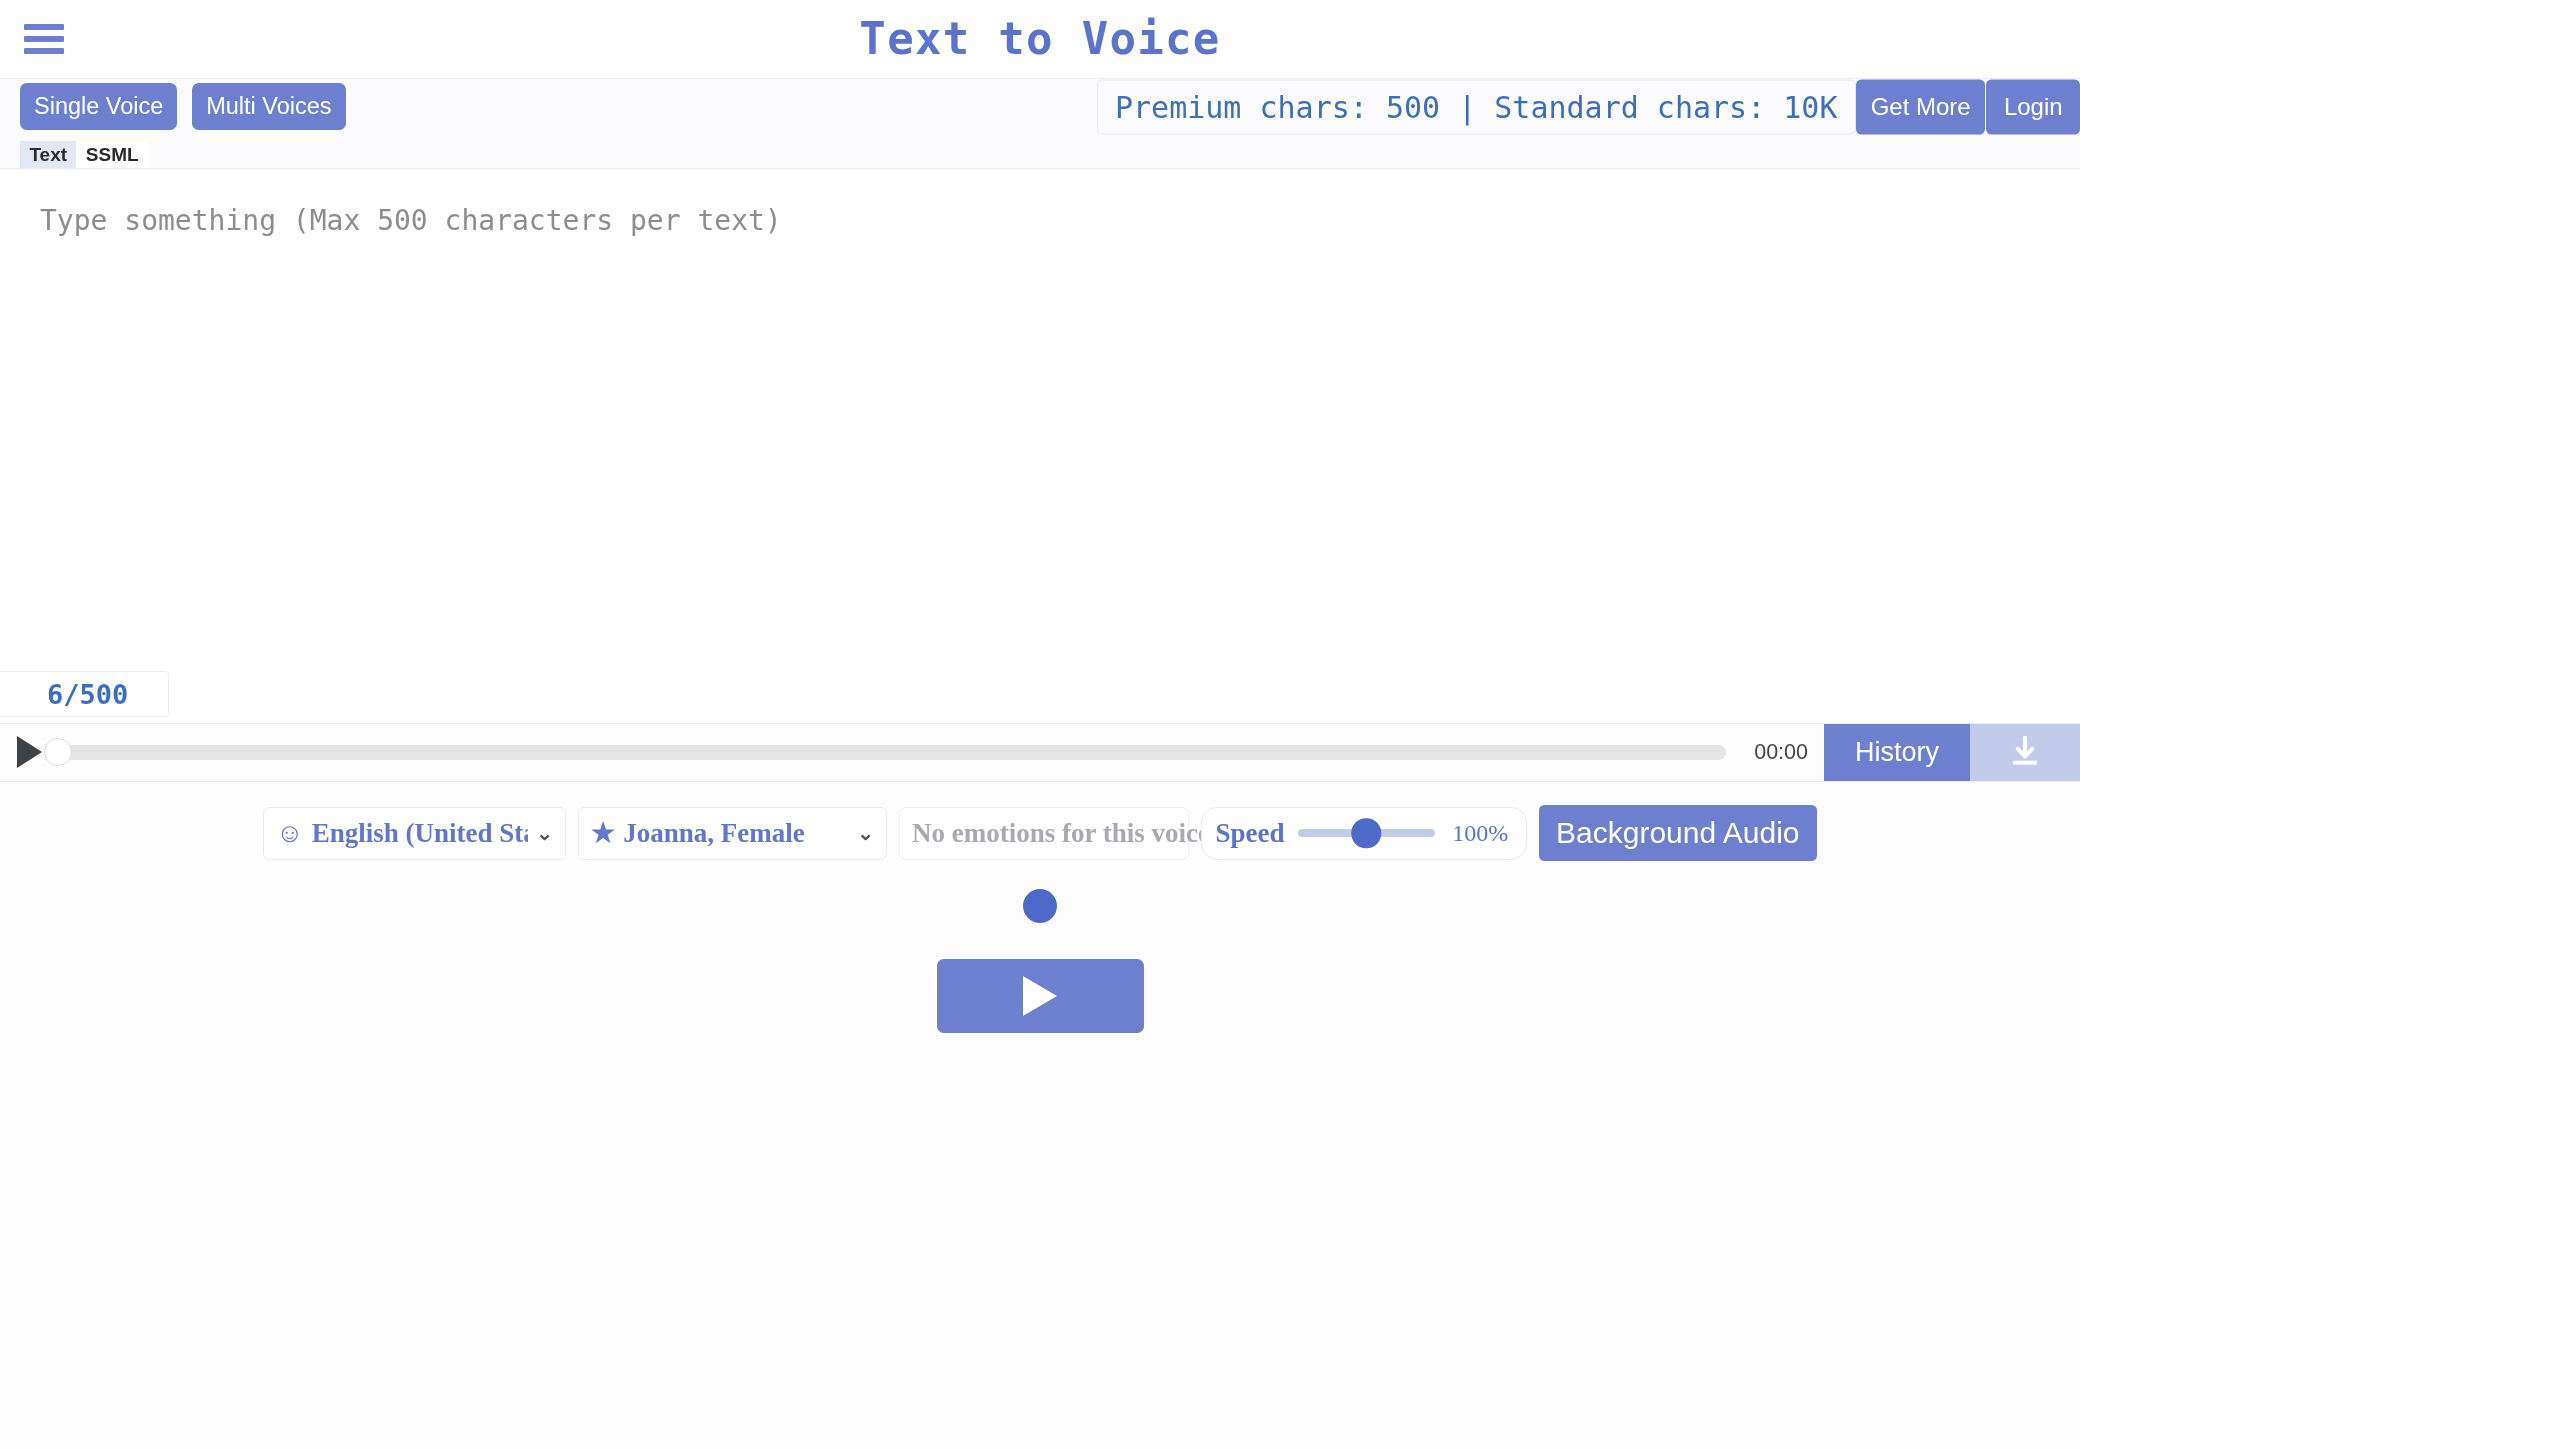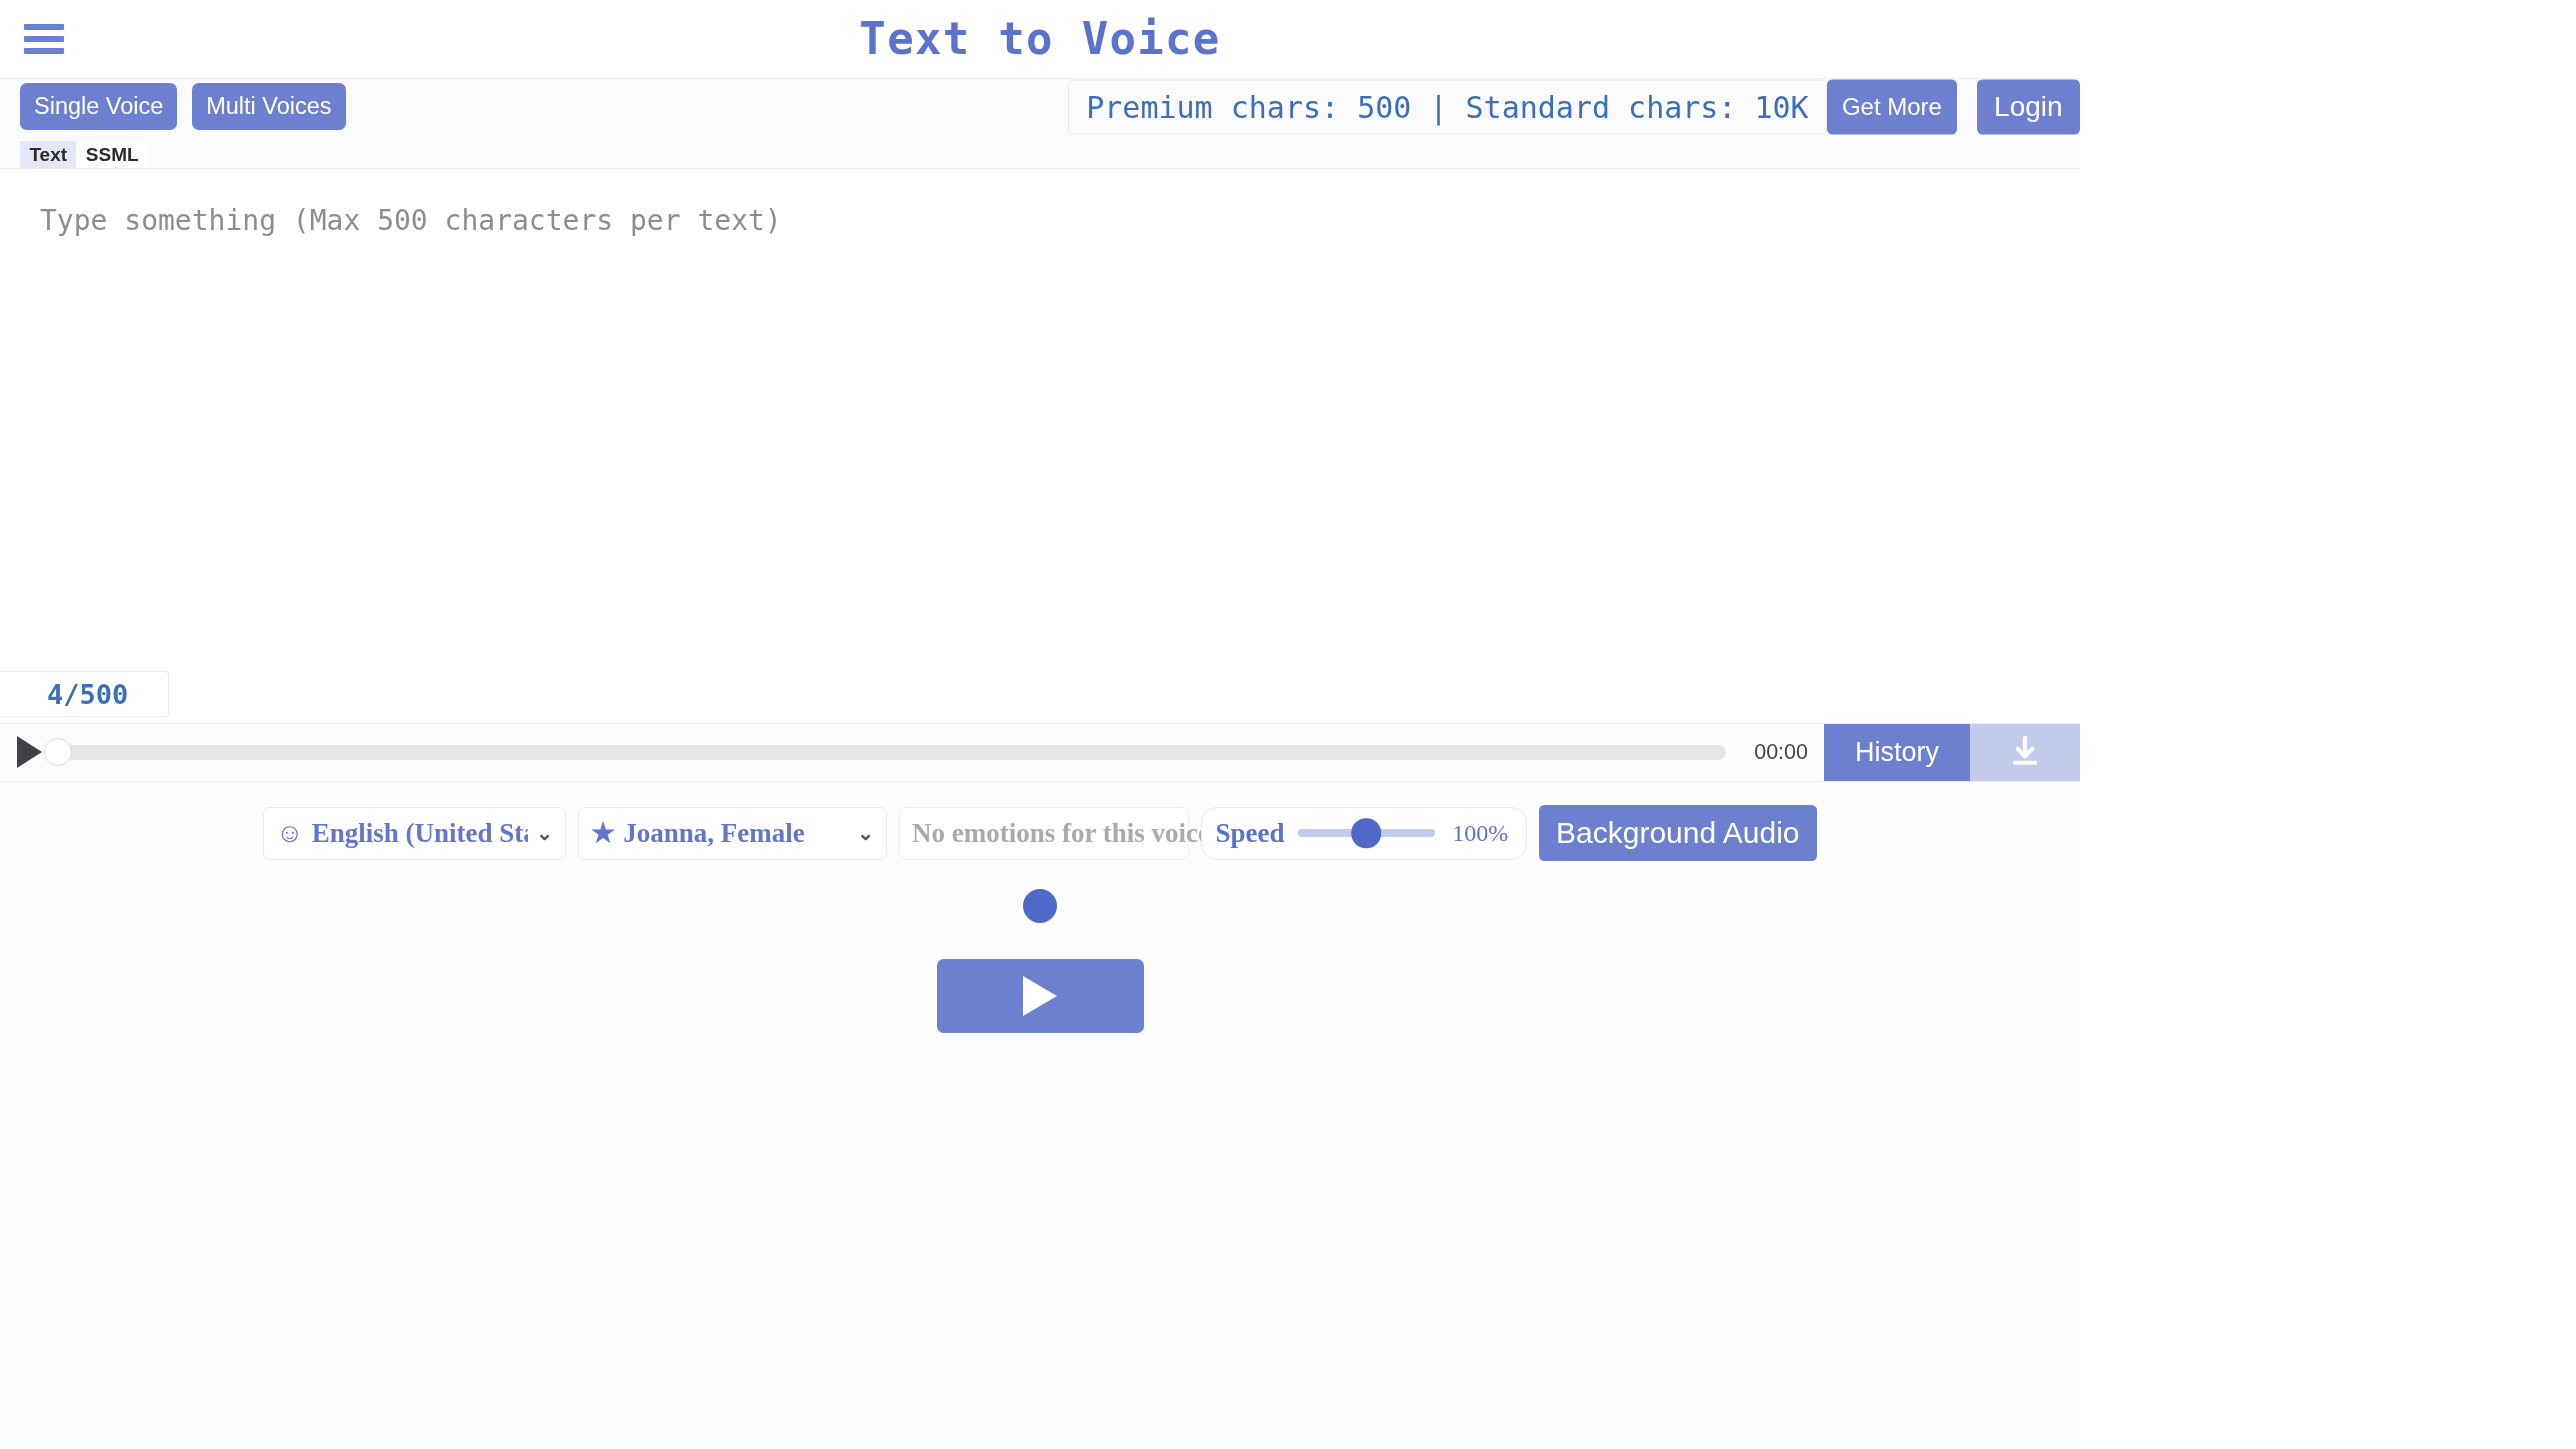--- a/index.html
+++ b/index.html
@@ -106,21 +106,21 @@
     border: 1.3px solid #e8eaf0;
     border-radius: 5.4px;
     padding: 0 17.4px;
     font-family: "DejaVu Sans Mono", "Liberation Mono", monospace;
     font-size: 30px;
     color: #3c6fb8;
     white-space: nowrap;
   }
 
   .btn-getmore { border-radius: 5.4px; padding: 0 14.8px; font-size: 24px; height: 100%; }
-  .btn-login { border-radius: 5.4px; padding: 0 17.4px; font-size: 28px; height: 100%; margin-left: 20px; }
+  .btn-login { border-radius: 5.4px; padding: 0 17.4px; font-size: 24px; height: 100%; margin-left: 1px; }
 
   
   .tabstrip {
     height: 35px;
     flex: 0 0 35px;
     display: flex;
     align-items: stretch;
     padding-left: 20px;
     background: #fbfbfd;
     border-bottom: 1.3px solid #eceef3;
@@ -425,21 +425,21 @@
     </div>
   </div>
 
   <div class="tabstrip">
     <button class="tab active">Text</button>
     <button class="tab">SSML</button>
   </div>
 
   <div class="editor-wrap">
     <textarea class="editor" placeholder="Type something (Max 500 characters per text)" style=""></textarea>
-    <div class="char-counter">4/500</div>
+    <div class="char-counter">6/500</div>
   </div>
 
   <div class="playerbar">
     <button class="play-small">
       <span class="tri-dark"></span>
     </button>
     <div class="seek">
       <div class="seek-track">
         <div class="seek-thumb"></div>
       </div>

